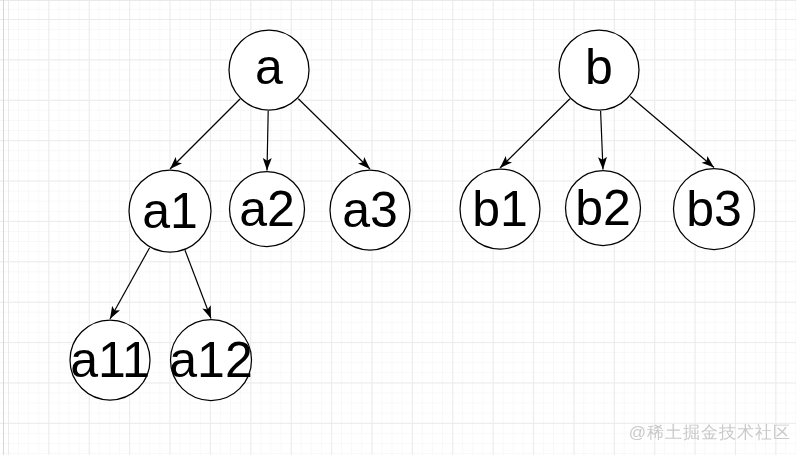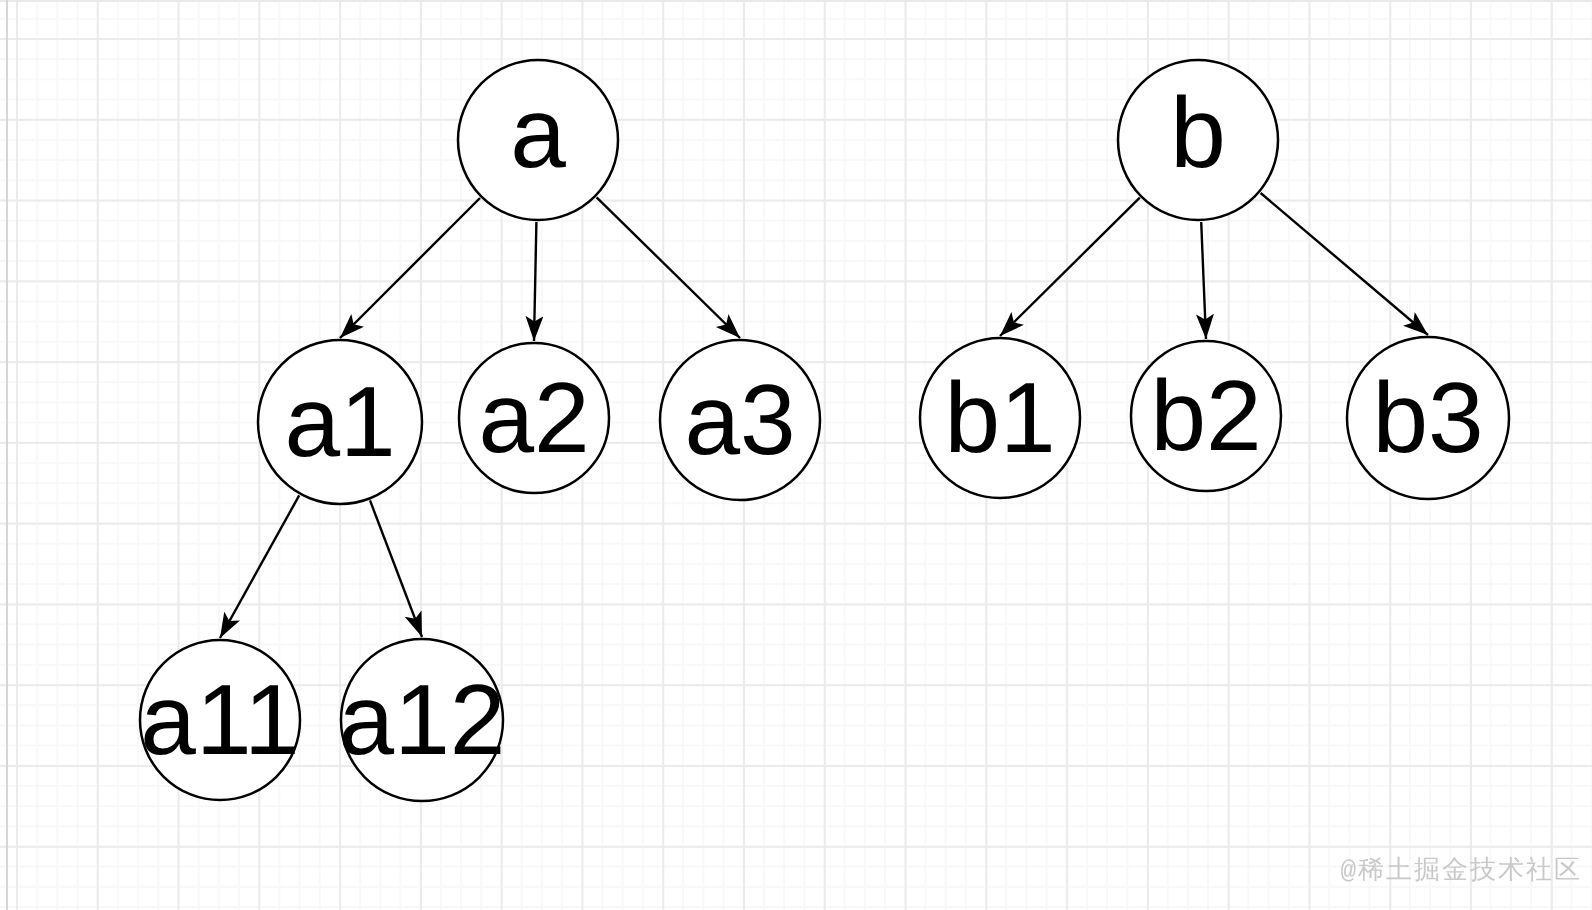--- a/index.html
+++ b/index.html
@@ -39,24 +39,24 @@
     position: absolute; left: 0; top: 0;
     width: 796px; height: 455px;
   }
   .node-label {
     font-family: "Liberation Sans", "DejaVu Sans", sans-serif;
     user-select: none;
   }
   .watermark {
     position: absolute;
     right: 5px; bottom: 11px;
-    font-size: 13px;
+    font-size: 17px;
     letter-spacing: 1px;
     color: #c9c9c9;
-    font-family: Liberation Mono, monospace;
+    font-family: Liberation Sans, sans-serif;
   }
 </style>
 </head>
 <body>
 
 <div class="canvas">
   <div class="top-edge"></div>
   <div class="left-edge"></div>
 
   <svg class="diagram" id="diagram-svg" viewBox="0 0 796 455" xmlns="http://www.w3.org/2000/svg">

